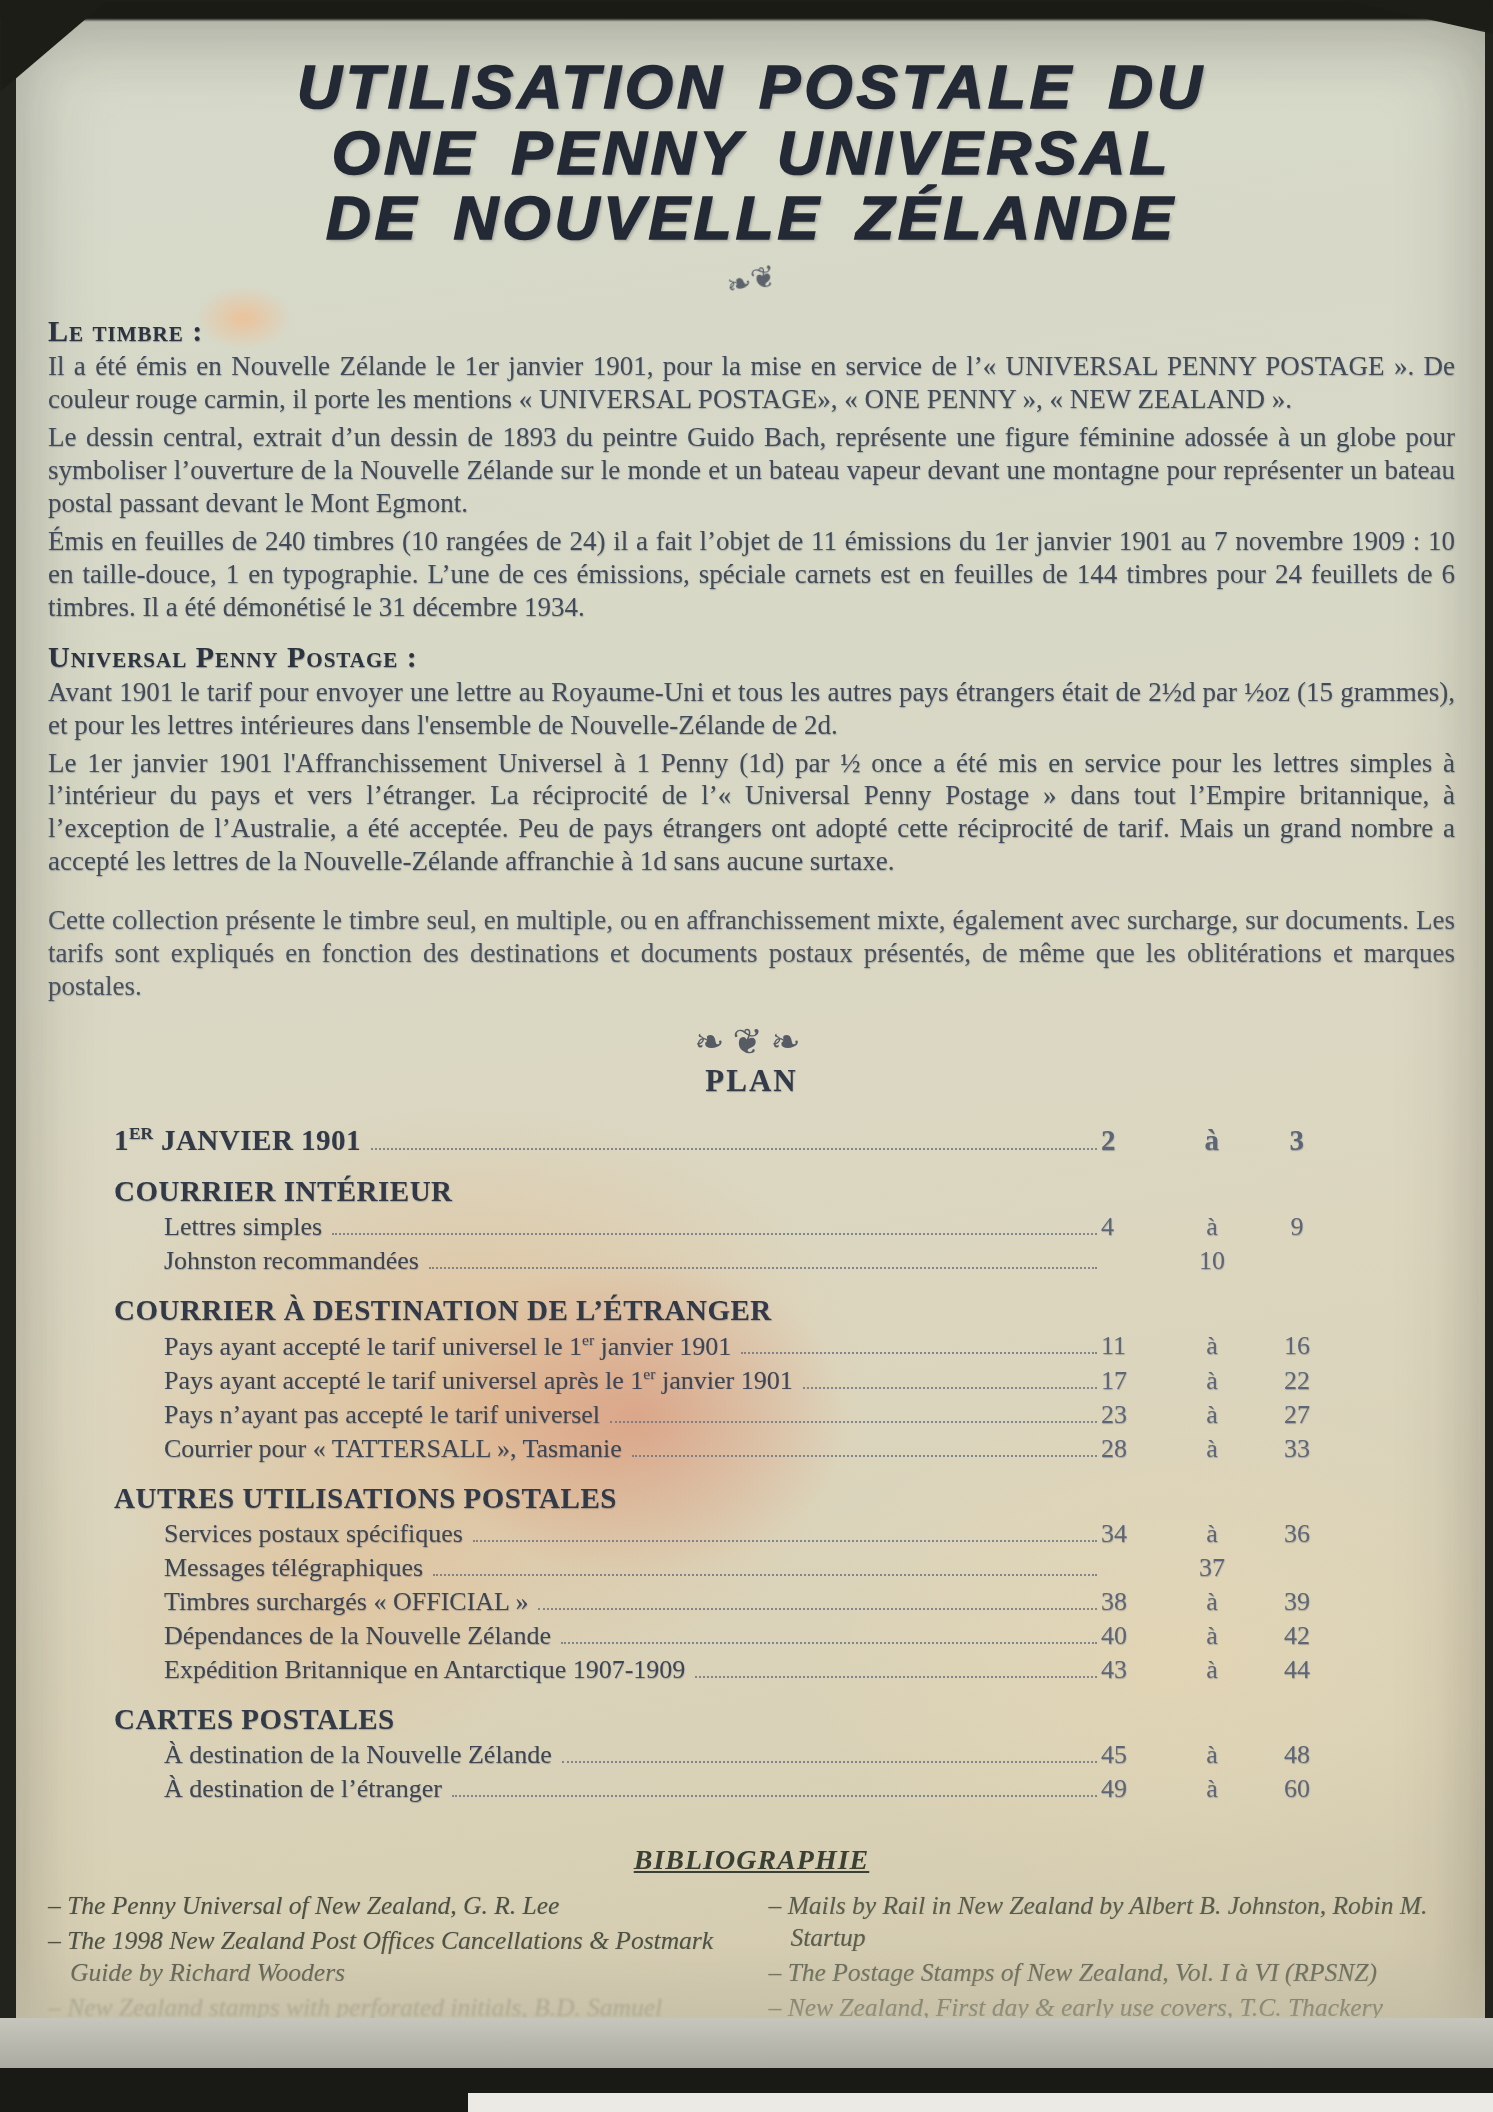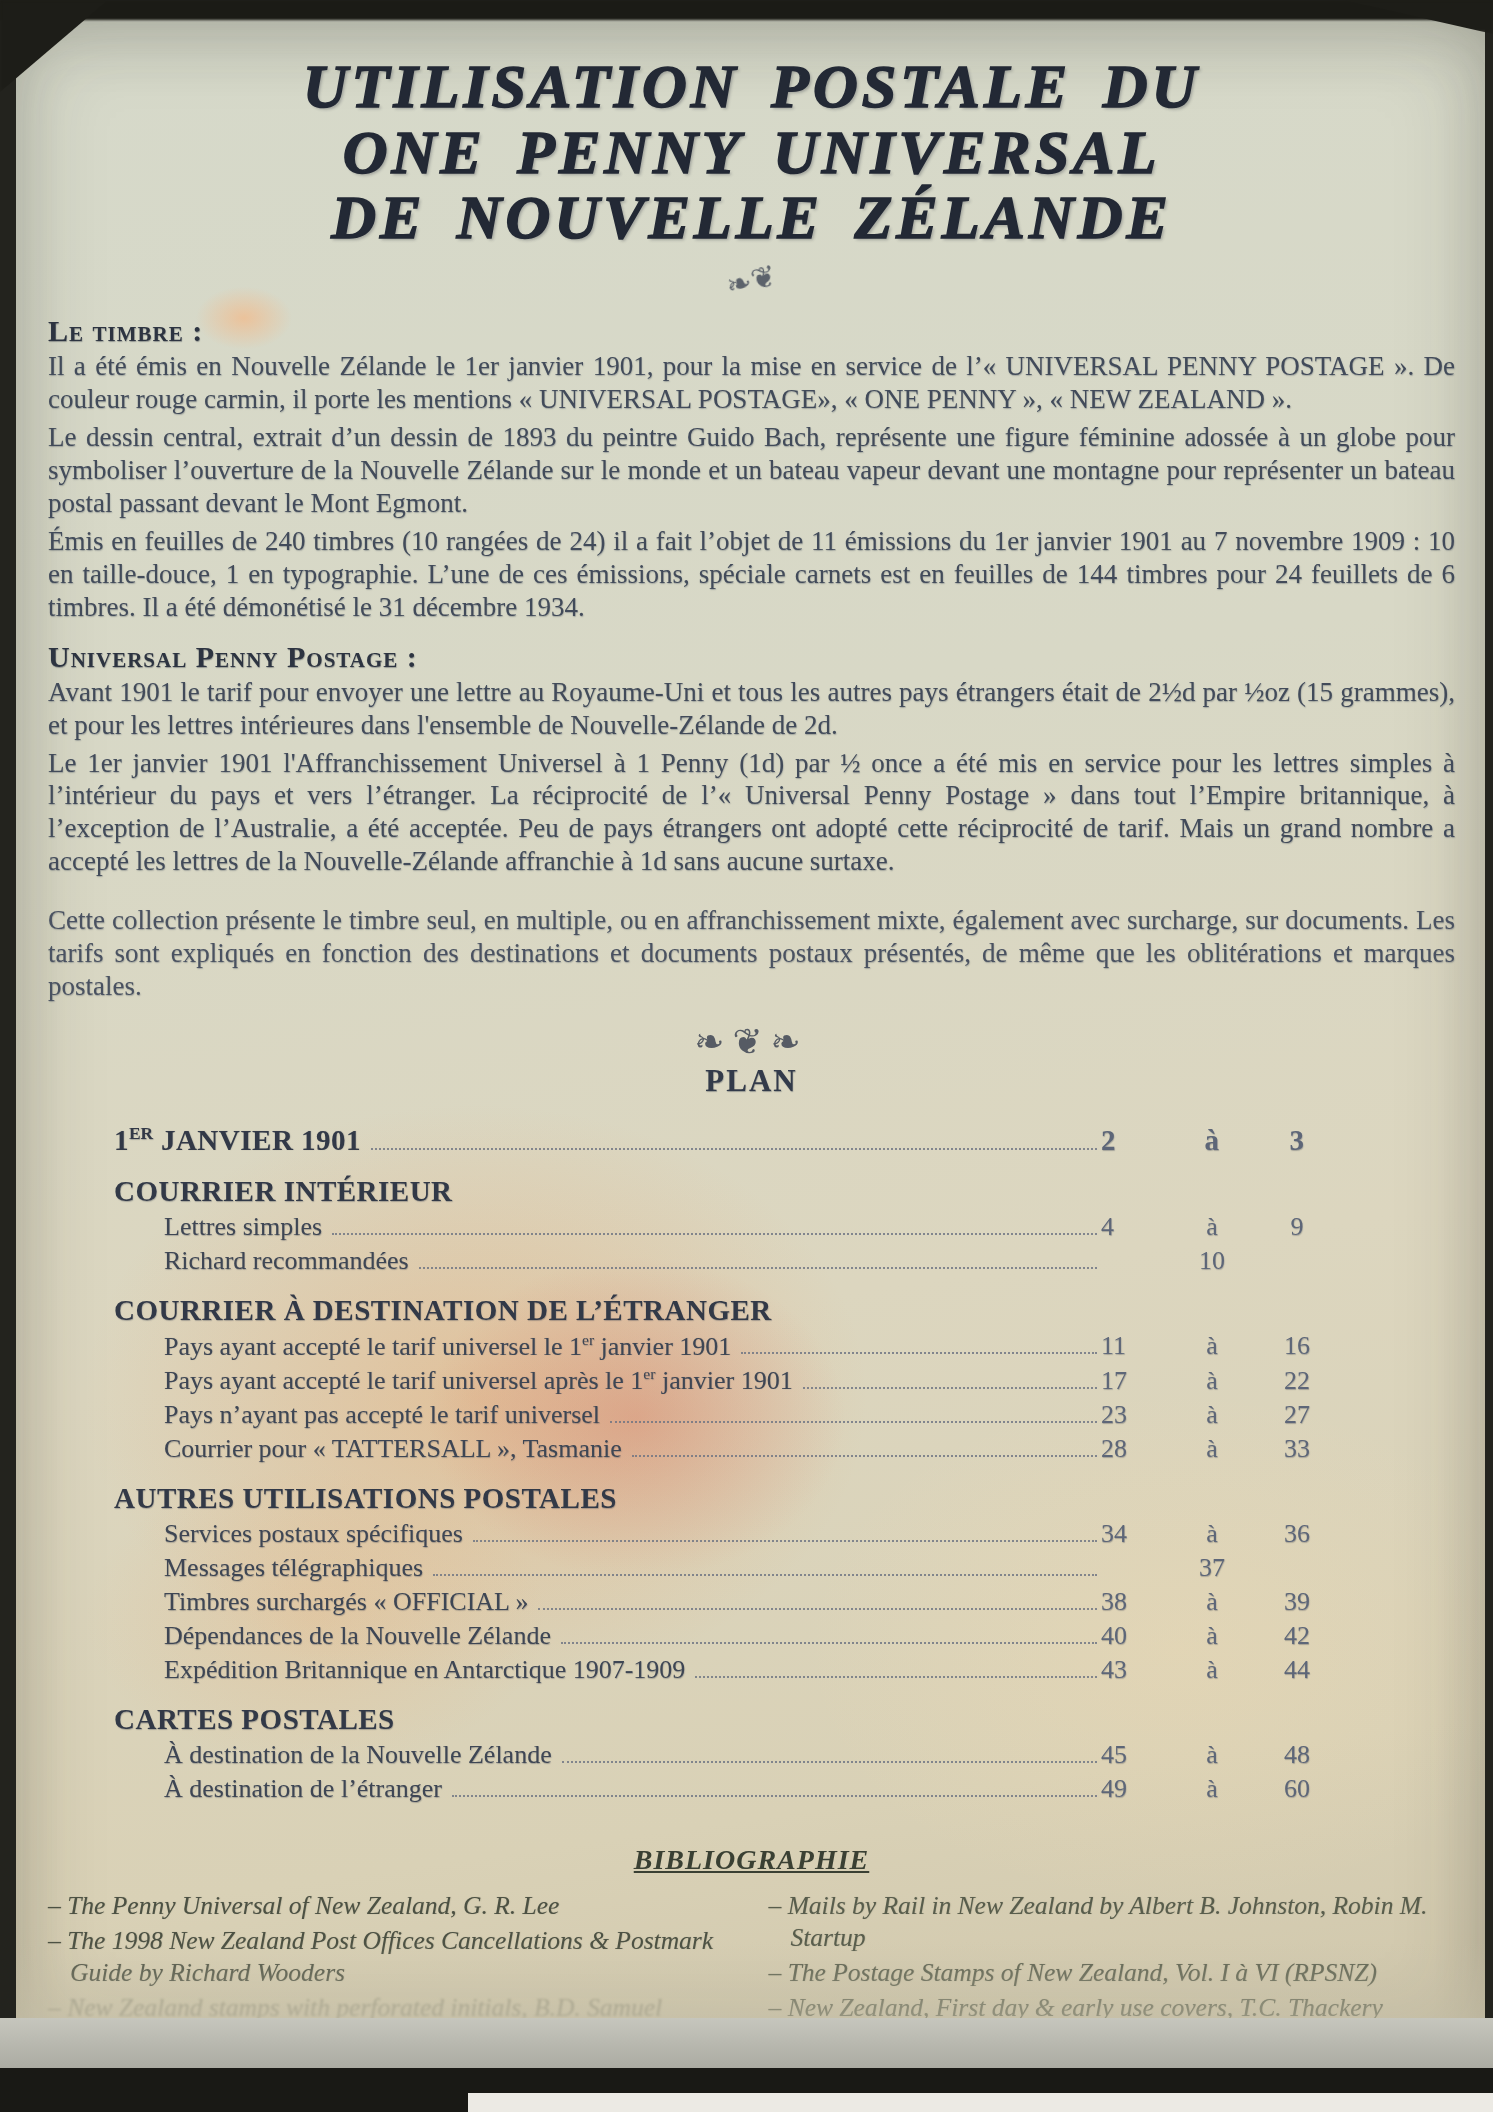--- a/index.html
+++ b/index.html
@@ -25,21 +25,21 @@
           radial-gradient(ellipse 560px 420px at 460px 1380px, rgba(233,152,86,0.34), transparent 70%),
           radial-gradient(ellipse 320px 210px at 300px 1600px, rgba(236,172,112,0.26), transparent 72%),
           radial-gradient(ellipse 520px 360px at 1160px 1630px, rgba(242,219,176,0.32), transparent 72%),
           radial-gradient(ellipse 64px 42px at 228px 300px, rgba(255,172,110,0.5), transparent 75%),
           linear-gradient(172deg,#d6d9ca 0%,#d8d8c6 35%,#dcd6bf 62%,#d9d1b6 85%,#cfc6ab 100%);
         box-shadow: inset 0 0 90px rgba(40,40,32,.22), inset 0 25px 55px rgba(40,40,40,.12);}
   .page::after{content:"";position:absolute;left:0;right:0;bottom:0;height:110px;
         background:linear-gradient(rgba(210,202,176,0),rgba(198,192,168,.8));pointer-events:none;}
 
   
-  .doc-title{text-align:center;font-family:Liberation Serif, serif;font-weight:bold;font-style:italic;
+  .doc-title{text-align:center;font-family:Liberation Sans, sans-serif;font-weight:bold;font-style:italic;
              font-size:62px;line-height:1.06;letter-spacing:4px;word-spacing:12px;color:#232935;
              -webkit-text-stroke:1.6px #232935;text-shadow:2px 2px 3px rgba(35,41,53,.3);}
   .orn-top{display:block;text-align:center;margin-top:12px;font-size:30px;color:#454c5a;opacity:.85;}
   .orn-top span{display:inline-block;transform:rotate(-14deg);}
   .orn-mid{display:block;text-align:center;margin-top:18px;font-size:36px;letter-spacing:8px;
            color:#3f4654;opacity:.85;}
 
   
   .sec-head{font-weight:bold;font-variant:small-caps;font-size:30px;color:#2d3441;margin:16px 0 2px;
             letter-spacing:1px;text-shadow:.5px .5px 1px rgba(45,52,65,.4);}
@@ -115,21 +115,21 @@
           <span class="toc-label"><span>COURRIER INTÉRIEUR</span></span>
         </div>
         <div class="toc-row item">
           <span class="toc-label"><span>Lettres simples</span></span>
           <span class="toc-leader"></span>
           <span class="toc-start">4</span>
           <span class="toc-mid">à</span>
           <span class="toc-end">9</span>
         </div>
         <div class="toc-row item">
-          <span class="toc-label"><span>Richard recommandées</span></span>
+          <span class="toc-label"><span>Johnston recommandées</span></span>
           <span class="toc-leader"></span>
           <span class="toc-start"></span>
           <span class="toc-mid">10</span>
           <span class="toc-end"></span>
         </div>
         <div class="toc-row header">
           <span class="toc-label"><span>COURRIER À DESTINATION DE L’ÉTRANGER</span></span>
         </div>
         <div class="toc-row item">
           <span class="toc-label"><span>Pays ayant accepté le tarif universel le 1</span><sup>er</sup><span> janvier 1901</span></span>

